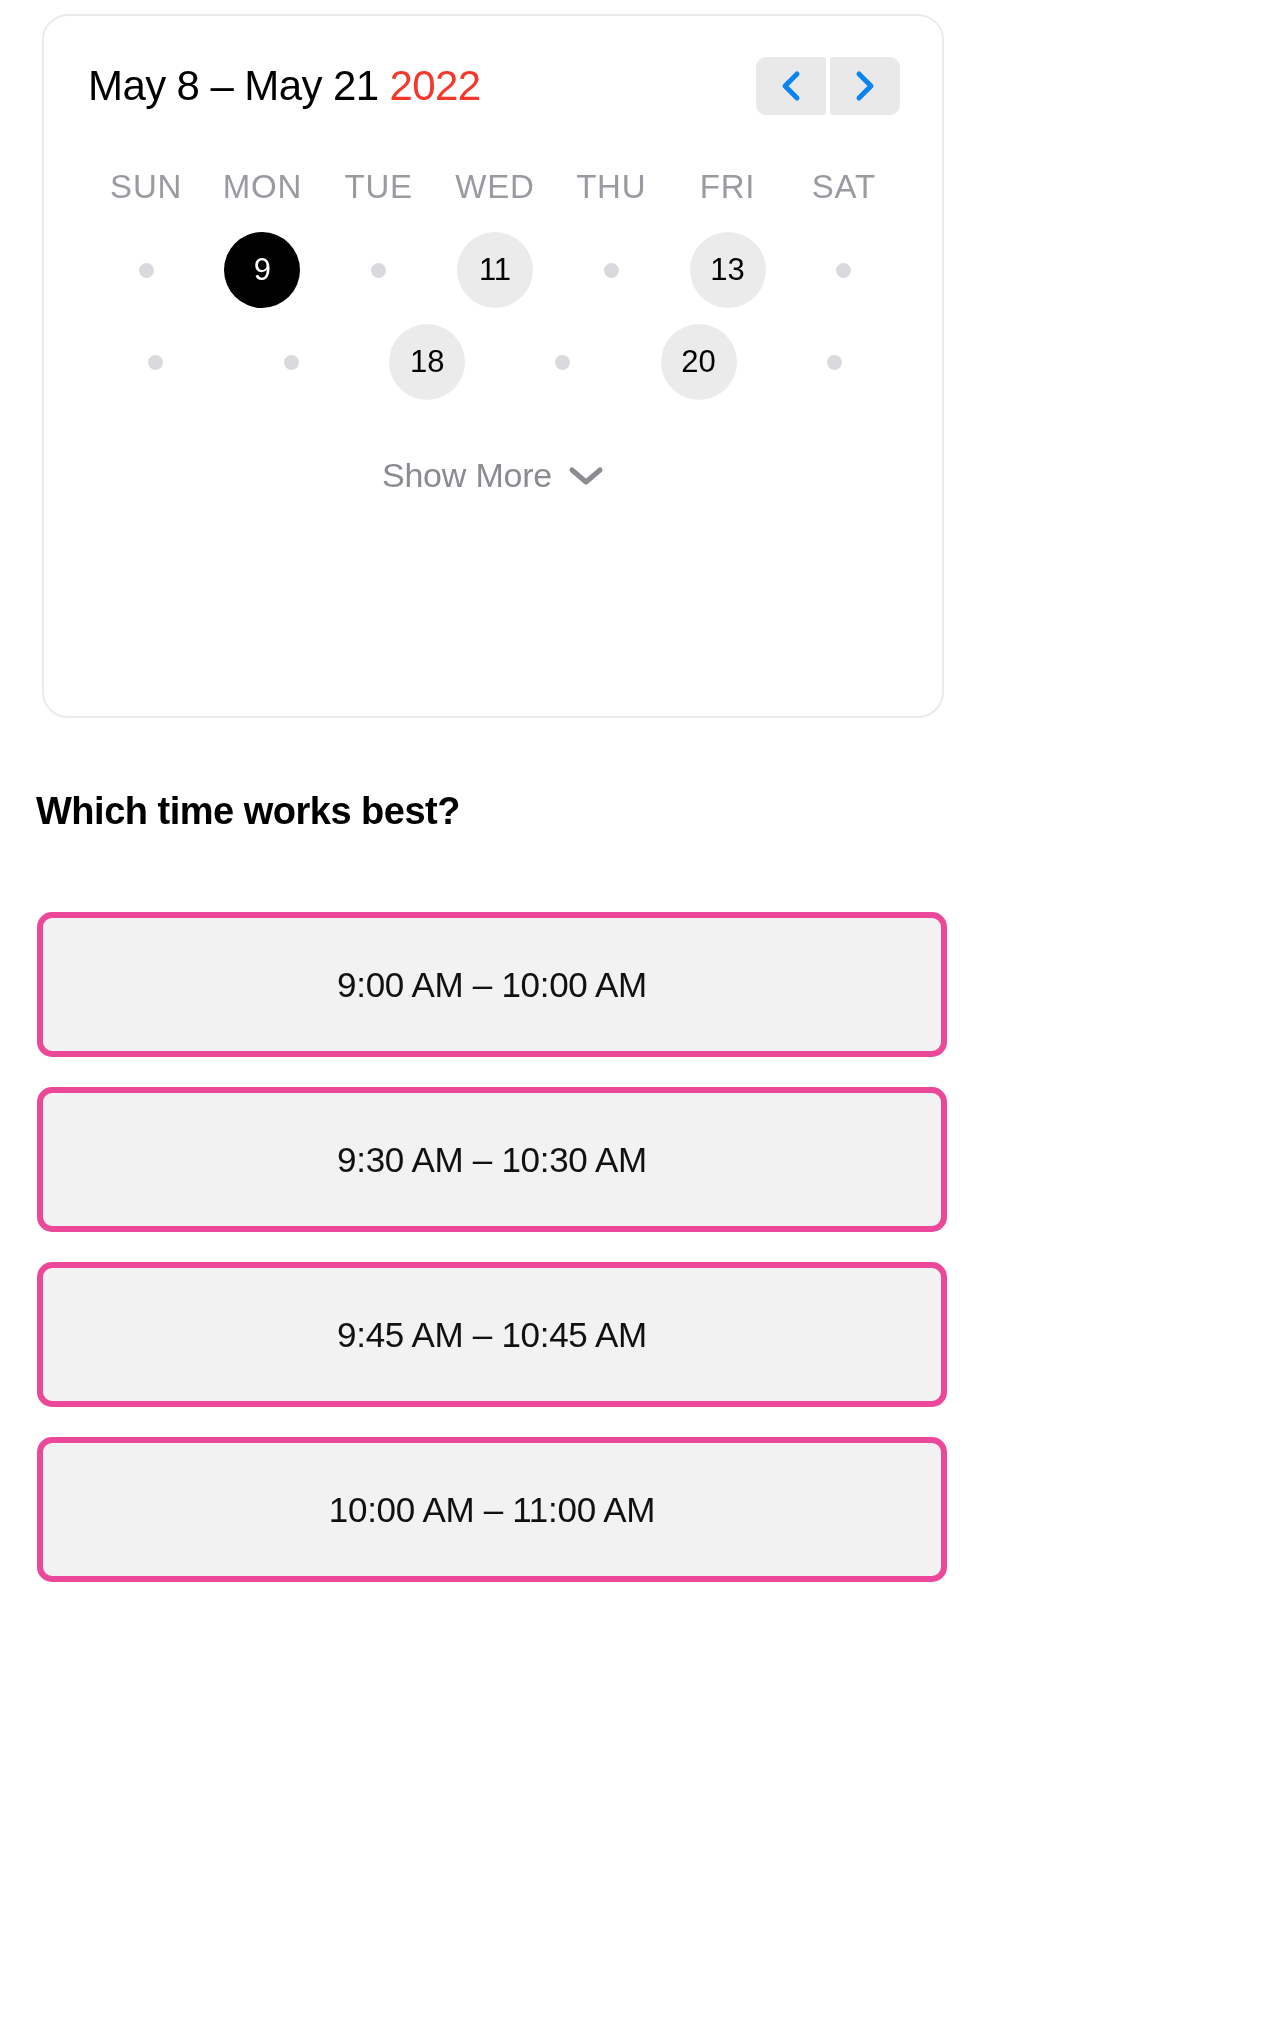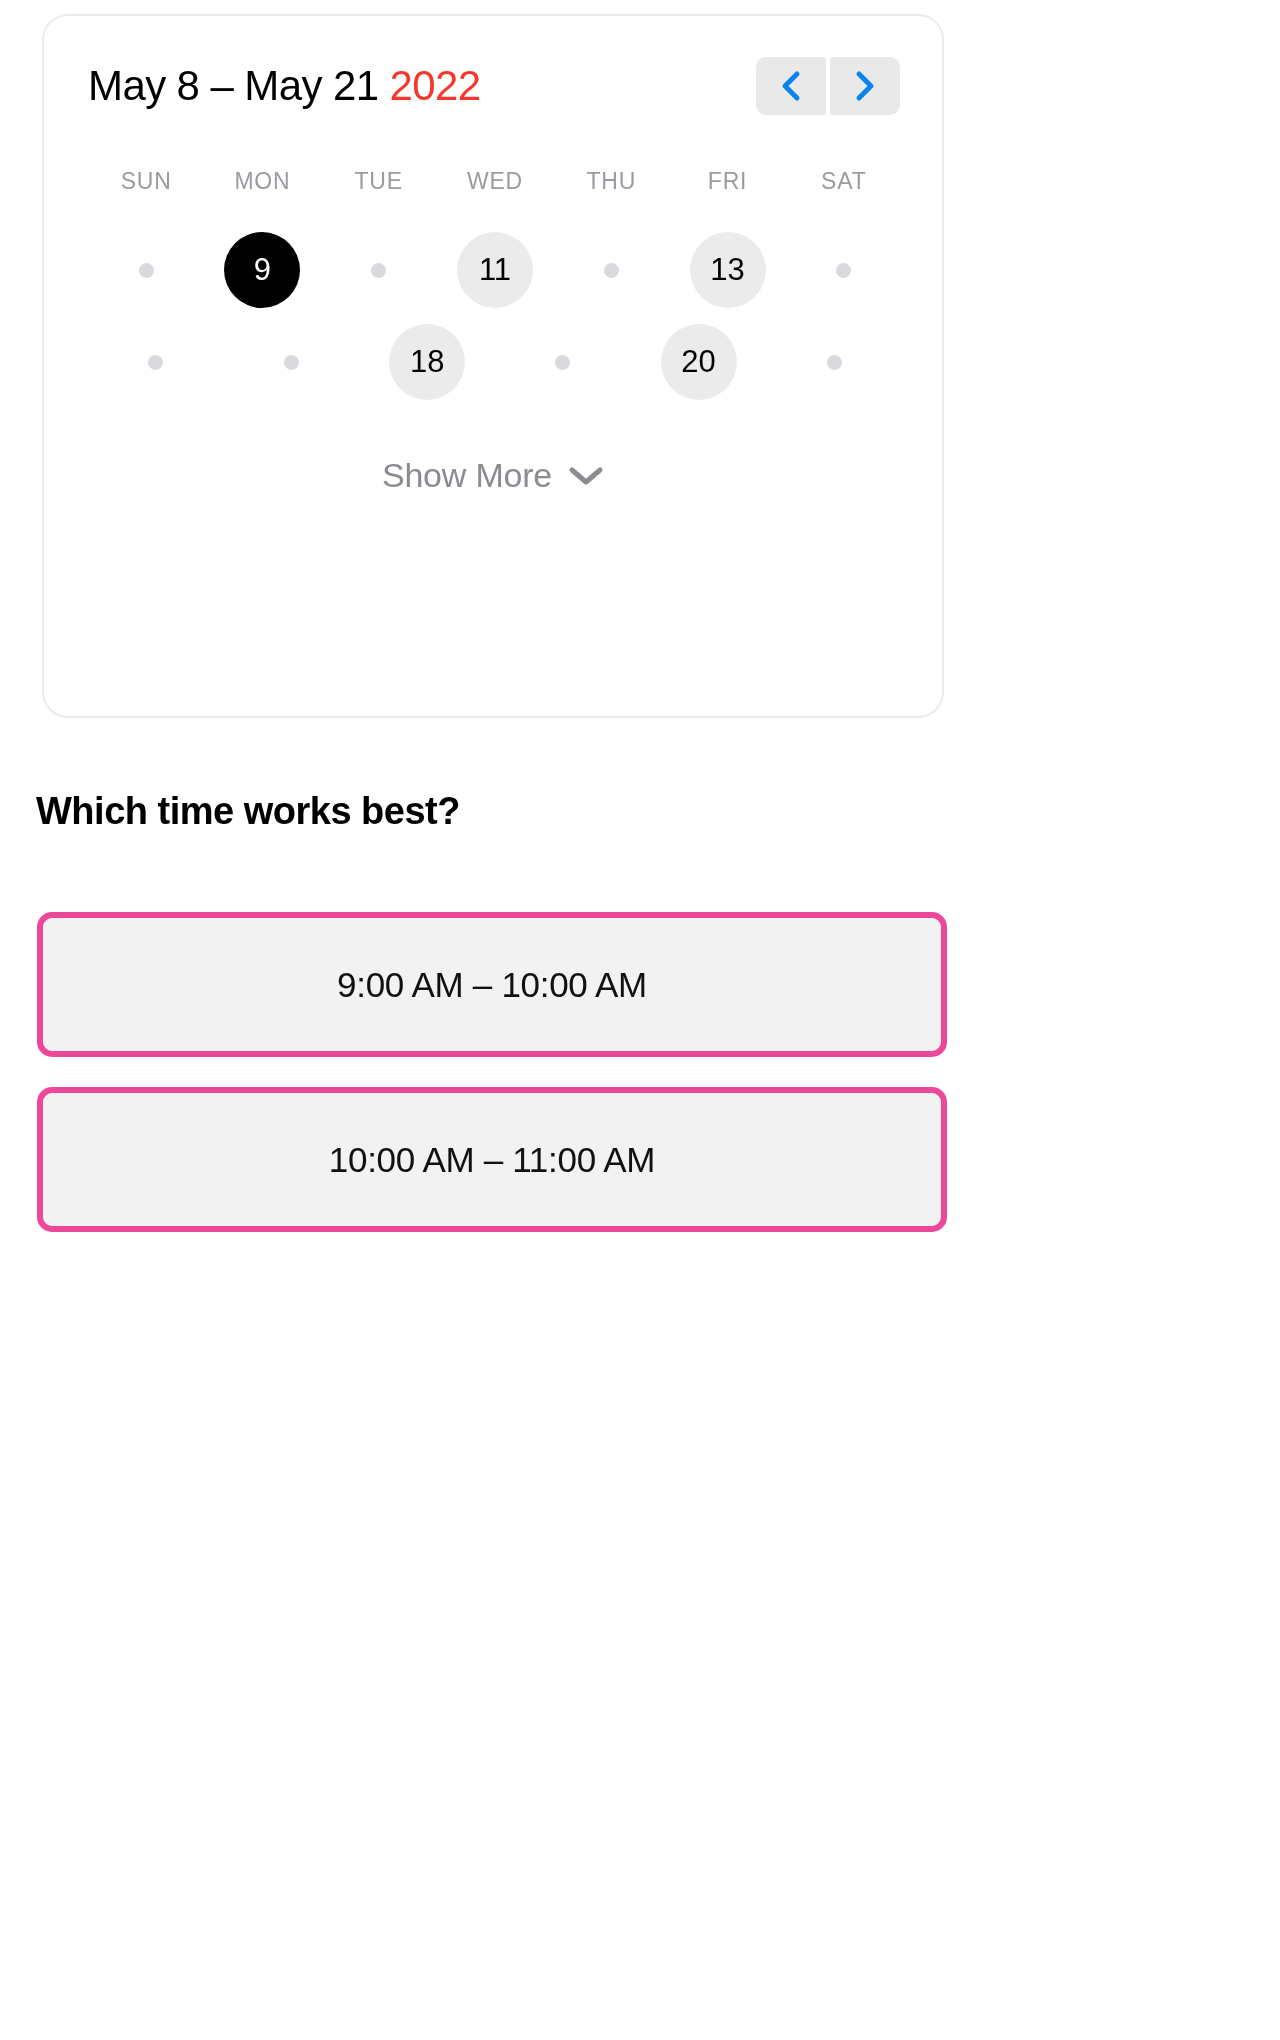--- a/index.html
+++ b/index.html
@@ -79,21 +79,21 @@
   .weekday-row {
     position: absolute;
     left: 44px;
     top: 152px;
     width: 814px;
     display: flex;
   }
   .weekday-cell {
     flex: 1 1 0;
     text-align: center;
-    font-size: 23px;
+    font-size: 33px;
     font-weight: 400;
     color: #9a9aa0;
     letter-spacing: 0.8px;
   }
 
   
   .date-row {
     position: absolute;
     left: 44px;
     width: 814px;
@@ -290,17 +290,23 @@
 
   </div>
 
   <h2 class="question">Which time works best?</h2>
 
   <div class="slots">
     <div class="slot">
       <span class="slot-label">9:00 AM – 10:00 AM</span>
     </div>
     <div class="slot">
+      <span class="slot-label">9:30 AM – 10:30 AM</span>
+    </div>
+    <div class="slot">
+      <span class="slot-label">9:45 AM – 10:45 AM</span>
+    </div>
+    <div class="slot">
       <span class="slot-label">10:00 AM – 11:00 AM</span>
     </div>
   </div>
 
 </div>
 
 </body></html>

